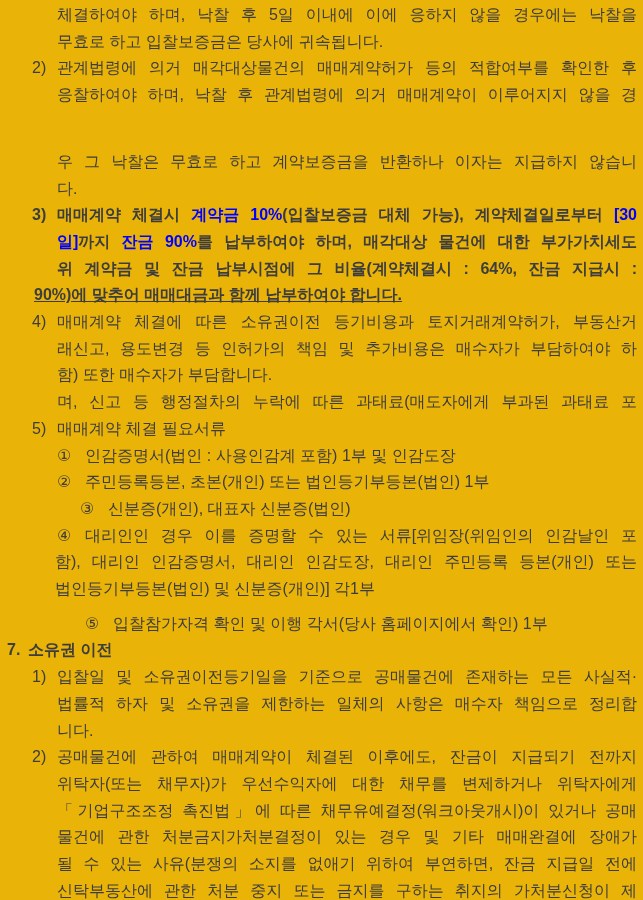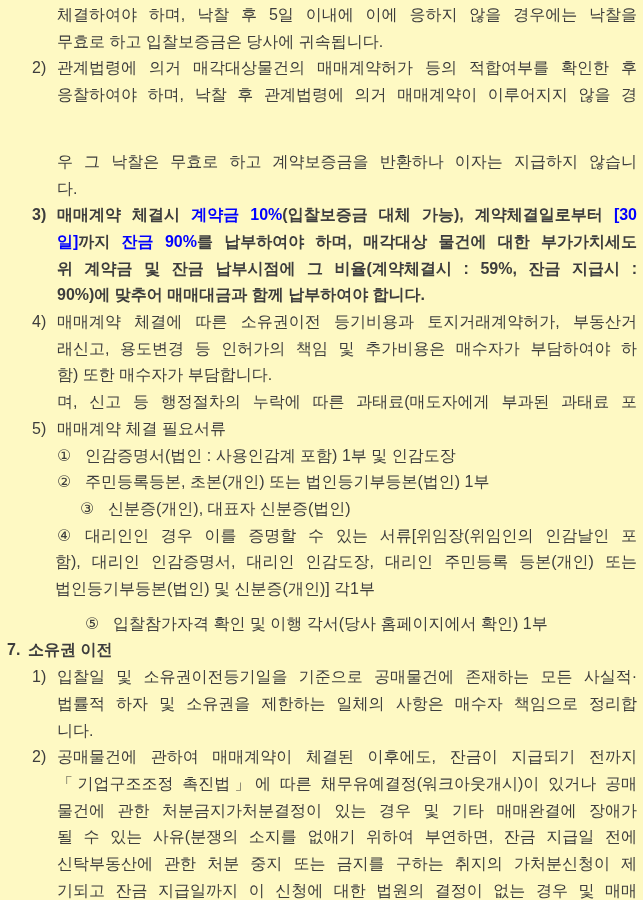--- a/index.html
+++ b/index.html
@@ -38,46 +38,47 @@
     display: inline-block;
     vertical-align: baseline;
   }
   .blue {
     color: var(--accent-blue, #0000ff);
   }
 </style>
 </head>
 <body>
 
-<div class="page" style="--text-color: #3d3d3d; --accent-blue: #0000ff; background: #fef9c3;">
+<div class="page" style="--text-color: #3d3d3d; --accent-blue: #0000ff; background: #eab308;">
     <div class="line just" style="padding-left: 57px;"><span>체결하여야 하며, 낙찰 후 5일 이내에 이에 응하지 않을 경우에는 낙찰을</span></div>
     <div class="line" style="padding-left: 57px;"><span>무효로 하고 입찰보증금은 당사에 귀속됩니다.</span></div>
     <div class="line just" style="padding-left: 32px;"><span class="num" style="width: 25px;">2)</span><span>관계법령에 의거 매각대상물건의 매매계약허가 등의 적합여부를 확인한 후</span></div>
     <div class="line just" style="padding-left: 57px;"><span>응찰하여야 하며, 낙찰 후 관계법령에 의거 매매계약이 이루어지지 않을 경</span></div>
     <div class="line just" style="padding-left: 57px; margin-top: 40px;"><span>우 그 낙찰은 무효로 하고 계약보증금을 반환하나 이자는 지급하지 않습니</span></div>
     <div class="line" style="padding-left: 57px;"><span>다.</span></div>
     <div class="line just bold" style="padding-left: 32px;"><span class="num" style="width: 25px;">3)</span><span>매매계약 체결시 </span><span class="blue">계약금 10%</span><span>(입찰보증금 대체 가능), 계약체결일로부터 </span><span class="blue">[30</span></div>
     <div class="line just bold" style="padding-left: 57px;"><span class="blue">일]</span><span>까지 </span><span class="blue">잔금 90%</span><span>를 납부하여야 하며, 매각대상 물건에 대한 부가가치세도</span></div>
-    <div class="line just bold" style="padding-left: 57px;"><span>위 계약금 및 잔금 납부시점에 그 비율(계약체결시 : 59%, 잔금 지급시 :</span></div>
-    <div class="line bold" style="padding-left: 57px;"><span>90%)에 맞추어 매매대금과 함께 납부하여야 합니다.</span></div>
+    <div class="line just bold" style="padding-left: 57px;"><span>위 계약금 및 잔금 납부시점에 그 비율(계약체결시 : 64%, 잔금 지급시 :</span></div>
+    <div class="line bold" style="padding-left: 34px; text-decoration: underline;"><span>90%)에 맞추어 매매대금과 함께 납부하여야 합니다.</span></div>
     <div class="line just" style="padding-left: 32px;"><span class="num" style="width: 25px;">4)</span><span>매매계약 체결에 따른 소유권이전 등기비용과 토지거래계약허가, 부동산거</span></div>
     <div class="line just" style="padding-left: 57px;"><span>래신고, 용도변경 등 인허가의 책임 및 추가비용은 매수자가 부담하여야 하</span></div>
     <div class="line" style="padding-left: 57px;"><span>함) 또한 매수자가 부담합니다.</span></div>
     <div class="line just" style="padding-left: 57px;"><span>며, 신고 등 행정절차의 누락에 따른 과태료(매도자에게 부과된 과태료 포</span></div>
     <div class="line" style="padding-left: 32px;"><span class="num" style="width: 25px;">5)</span><span>매매계약 체결 필요서류</span></div>
     <div class="line" style="padding-left: 57px;"><span class="num" style="width: 28px;">①</span><span>인감증명서(법인 : 사용인감계 포함) 1부 및 인감도장</span></div>
     <div class="line" style="padding-left: 57px;"><span class="num" style="width: 28px;">②</span><span>주민등록등본, 초본(개인) 또는 법인등기부등본(법인) 1부</span></div>
     <div class="line" style="padding-left: 80px;"><span class="num" style="width: 28px;">③</span><span>신분증(개인), 대표자 신분증(법인)</span></div>
     <div class="line just" style="padding-left: 57px;"><span class="num" style="width: 28px;">④</span><span>대리인인 경우 이를 증명할 수 있는 서류[위임장(위임인의 인감날인 포</span></div>
     <div class="line just" style="padding-left: 55px;"><span>함), 대리인 인감증명서, 대리인 인감도장, 대리인 주민등록 등본(개인) 또는</span></div>
     <div class="line" style="padding-left: 55px;"><span>법인등기부등본(법인) 및 신분증(개인)] 각1부</span></div>
     <div class="line" style="padding-left: 85px; margin-top: 8px;"><span class="num" style="width: 28px;">⑤</span><span>입찰참가자격 확인 및 이행 각서(당사 홈페이지에서 확인) 1부</span></div>
     <div class="line bold" style="padding-left: 7px; margin-top: 0;"><span class="num" style="width: 21px;">7.</span><span>소유권 이전</span></div>
     <div class="line just" style="padding-left: 32px;"><span class="num" style="width: 25px;">1)</span><span>입찰일 및 소유권이전등기일을 기준으로 공매물건에 존재하는 모든 사실적·</span></div>
     <div class="line just" style="padding-left: 57px;"><span>법률적 하자 및 소유권을 제한하는 일체의 사항은 매수자 책임으로 정리합</span></div>
     <div class="line" style="padding-left: 57px;"><span>니다.</span></div>
     <div class="line just" style="padding-left: 32px;"><span class="num" style="width: 25px;">2)</span><span>공매물건에 관하여 매매계약이 체결된 이후에도, 잔금이 지급되기 전까지</span></div>
+    <div class="line just" style="padding-left: 57px;"><span>위탁자(또는 채무자)가 우선수익자에 대한 채무를 변제하거나 위탁자에게</span></div>
     <div class="line just" style="padding-left: 57px;"><span>「기업구조조정 촉진법」에 따른 채무유예결정(워크아웃개시)이 있거나 공매</span></div>
     <div class="line just" style="padding-left: 57px;"><span>물건에 관한 처분금지가처분결정이 있는 경우 및 기타 매매완결에 장애가</span></div>
     <div class="line just" style="padding-left: 57px;"><span>될 수 있는 사유(분쟁의 소지를 없애기 위하여 부연하면, 잔금 지급일 전에</span></div>
     <div class="line just" style="padding-left: 57px;"><span>신탁부동산에 관한 처분 중지 또는 금지를 구하는 취지의 가처분신청이 제</span></div>
     <div class="line just" style="padding-left: 57px;"><span>기되고 잔금 지급일까지 이 신청에 대한 법원의 결정이 없는 경우 및 매매</span></div>
   </div>
 
 </body></html>

